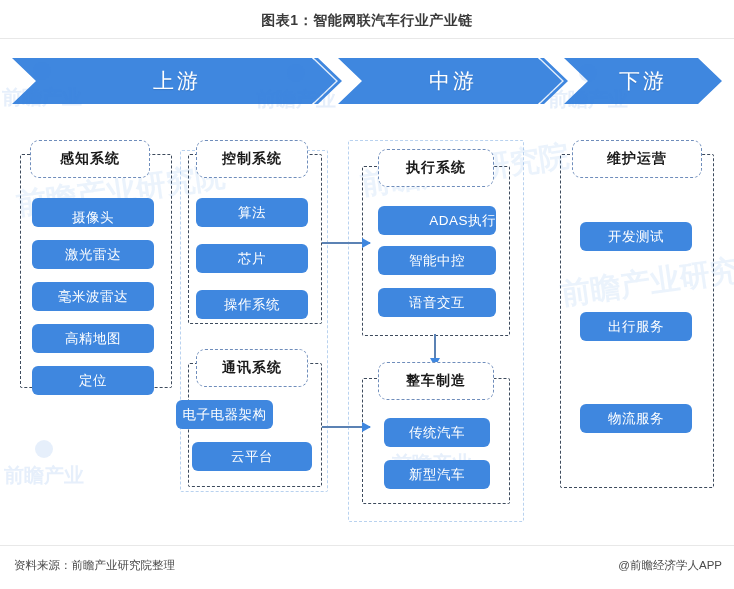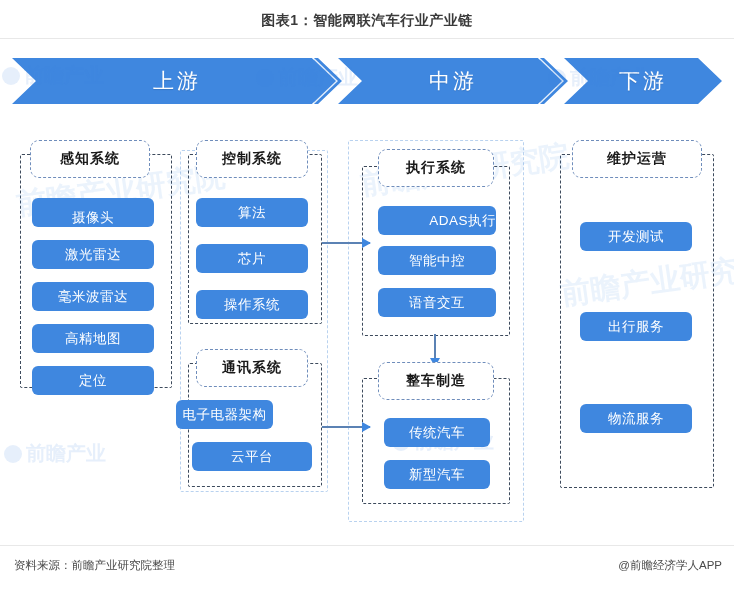--- a/index.html
+++ b/index.html
@@ -75,21 +75,21 @@
   }
 
   
   .wm{
     position:absolute;color:rgba(63,135,223,.10);font-weight:bold;
     pointer-events:none;user-select:none;white-space:nowrap;z-index:1;
   }
   .wm-badge{
     position:absolute;pointer-events:none;user-select:none;z-index:1;
     display:flex;align-items:center;gap:4px;
-    color:rgba(63,135,223,.13);font-size:20px;font-weight:bold;
+    color:rgba(63,135,223,.13);font-size:20px;font-weight:bold;flex-direction:column;
   }
   .wm-badge .dot{
     width:18px;height:18px;border-radius:50%;background:rgba(63,135,223,.13);
   }
 
   
   #foot-rule{position:absolute;left:0;top:545px;width:734px;height:1px;background:#e8e8e8;}
   #source{position:absolute;left:14px;top:558px;font-size:11.5px;color:#4a4a4a;}
   #brand{position:absolute;right:12px;top:558px;font-size:11.5px;color:#4a4a4a;}
 </style>

